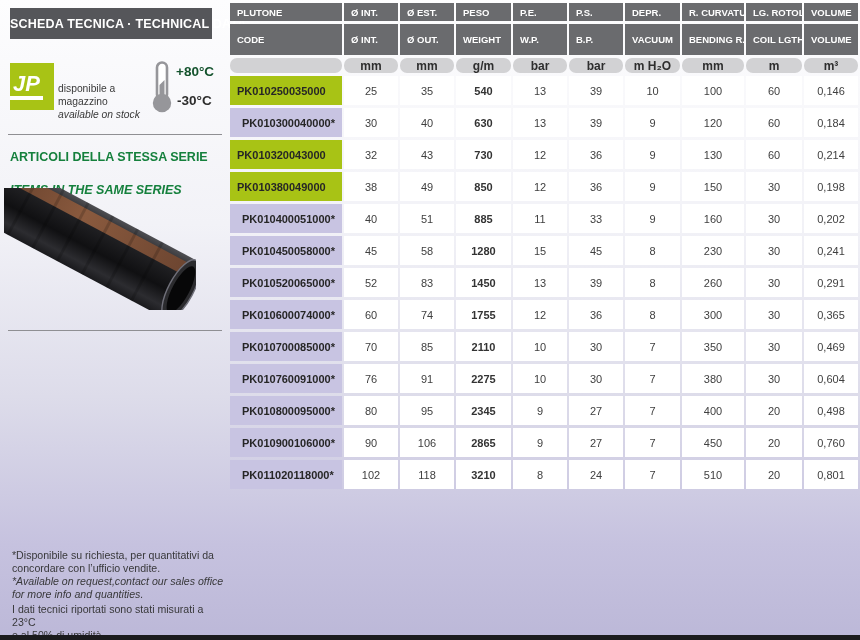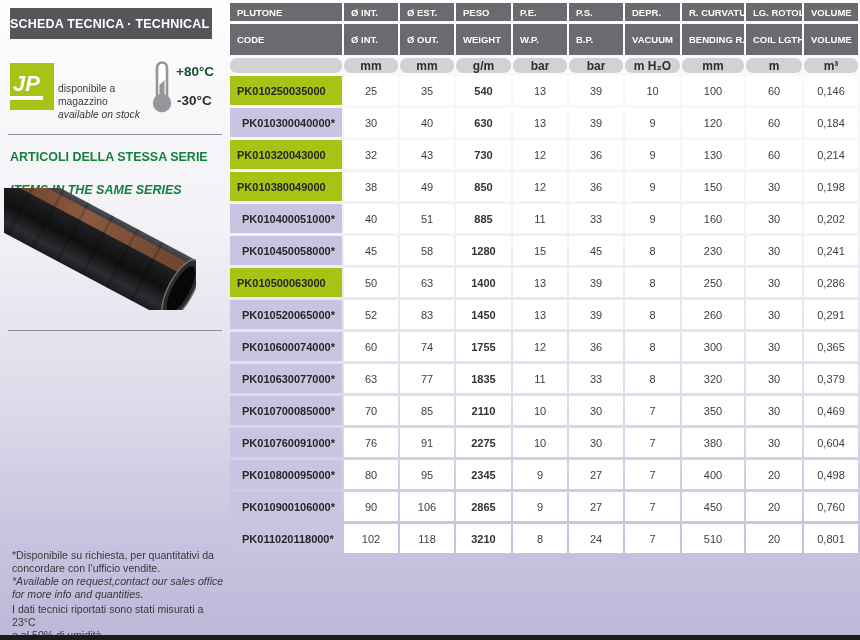--- a/index.html
+++ b/index.html
@@ -277,32 +277,20 @@
         <td class="">58</td>
         <td class="weight">1280</td>
         <td class="">15</td>
         <td class="">45</td>
         <td class="">8</td>
         <td class="">230</td>
         <td class="">30</td>
         <td class="">0,241</td>
       </tr>
       <tr>
-        <td class="code green">PK010500063000</td>
-        <td class="">50</td>
-        <td class="">63</td>
-        <td class="weight">1400</td>
-        <td class="">13</td>
-        <td class="">39</td>
-        <td class="">8</td>
-        <td class="">250</td>
-        <td class="">30</td>
-        <td class="">0,286</td>
-      </tr>
-      <tr>
         <td class="code lavender">PK010520065000*</td>
         <td class="">52</td>
         <td class="">83</td>
         <td class="weight">1450</td>
         <td class="">13</td>
         <td class="">39</td>
         <td class="">8</td>
         <td class="">260</td>
         <td class="">30</td>
         <td class="">0,291</td>
@@ -313,32 +301,20 @@
         <td class="">74</td>
         <td class="weight">1755</td>
         <td class="">12</td>
         <td class="">36</td>
         <td class="">8</td>
         <td class="">300</td>
         <td class="">30</td>
         <td class="">0,365</td>
       </tr>
       <tr>
-        <td class="code lavender">PK010630077000*</td>
-        <td class="">63</td>
-        <td class="">77</td>
-        <td class="weight">1835</td>
-        <td class="">11</td>
-        <td class="">33</td>
-        <td class="">8</td>
-        <td class="">320</td>
-        <td class="">30</td>
-        <td class="">0,379</td>
-      </tr>
-      <tr>
         <td class="code lavender">PK010700085000*</td>
         <td class="">70</td>
         <td class="">85</td>
         <td class="weight">2110</td>
         <td class="">10</td>
         <td class="">30</td>
         <td class="">7</td>
         <td class="">350</td>
         <td class="">30</td>
         <td class="">0,469</td>

